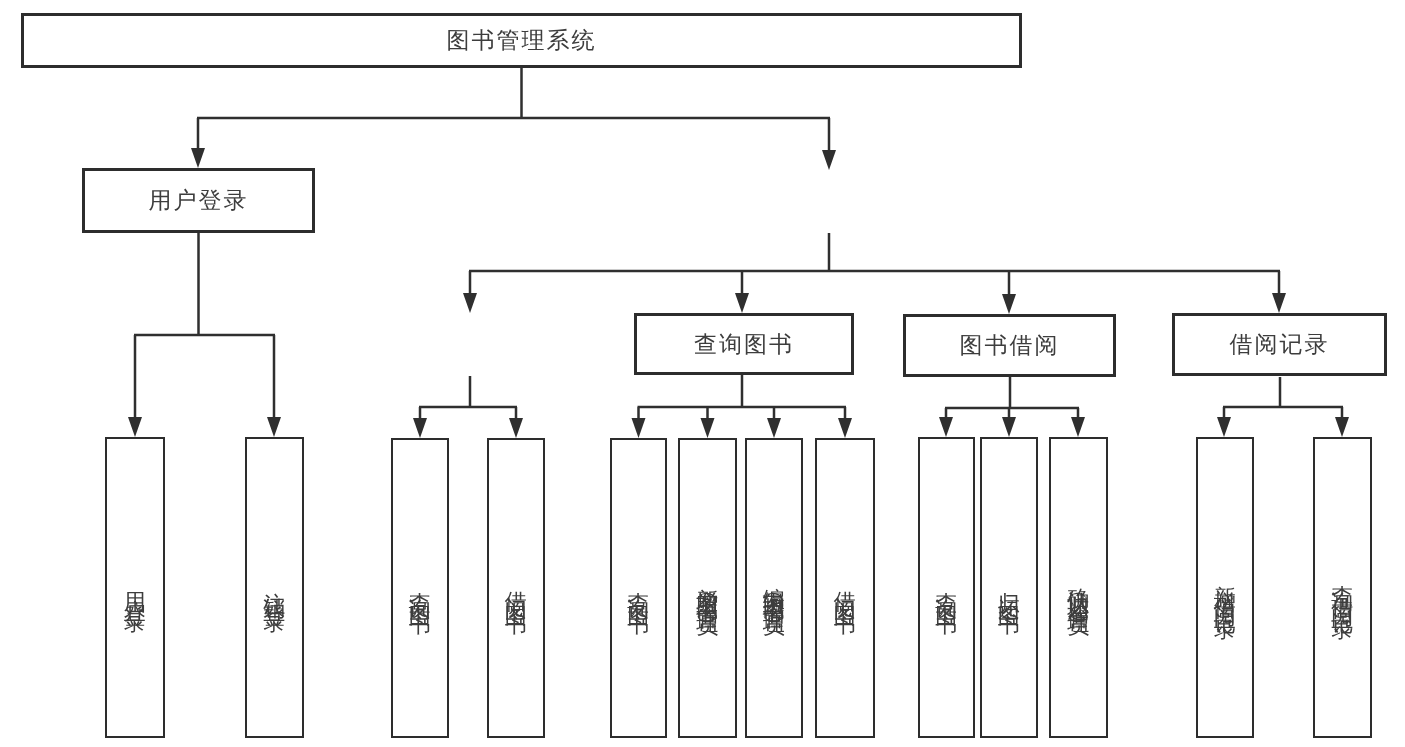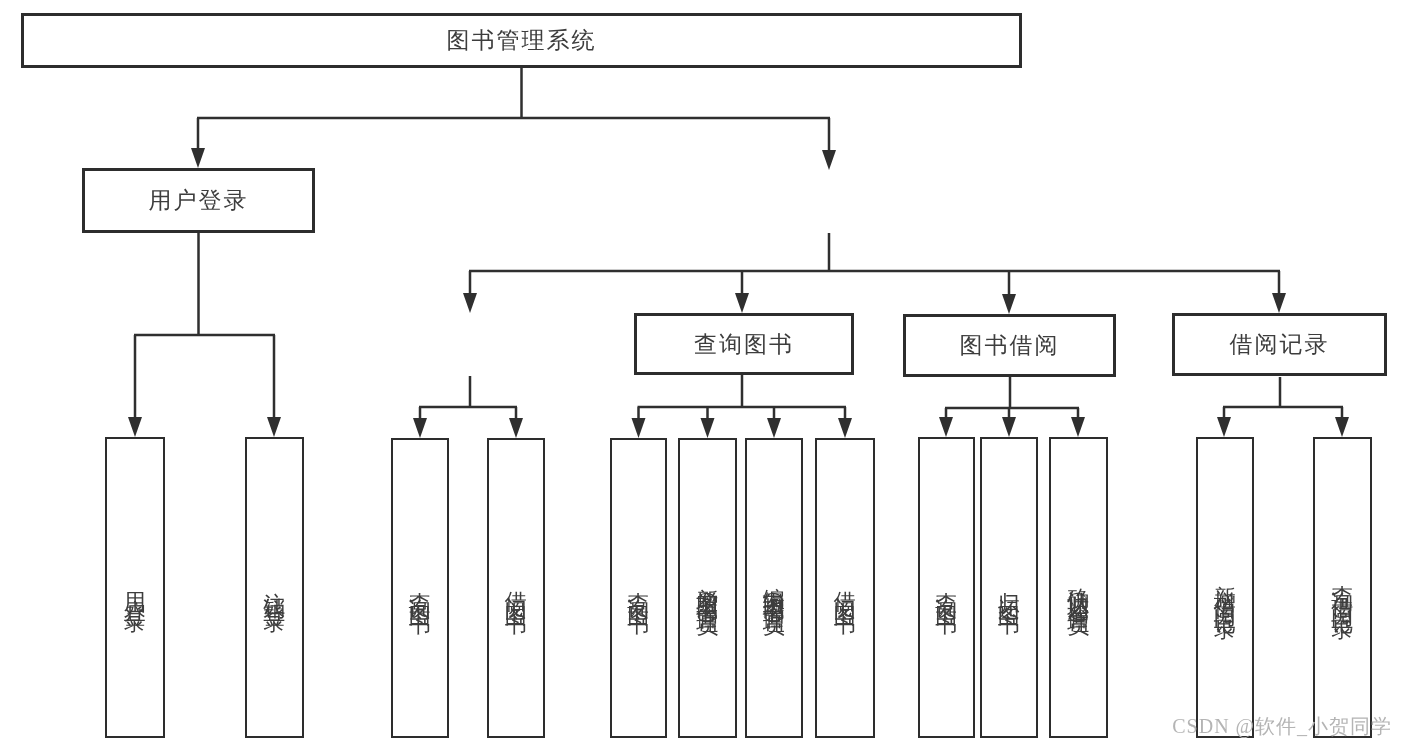--- a/index.html
+++ b/index.html
@@ -116,15 +116,14 @@
     <span class="vtxt" style="letter-spacing:4px">确认归还（管理员）</span>
   </div>
 
   <div class="box v" style="left:1196px;top:437px;width:58px;height:301px">
     <span class="vtxt">新增借阅记录</span>
   </div>
   <div class="box v" style="left:1313px;top:437px;width:59px;height:301px">
     <span class="vtxt">查询借阅记录</span>
   </div>
 
-  <div class="watermark">CSDN @软件_小贺同学</div>
 
 </div>
 
 </body></html>

